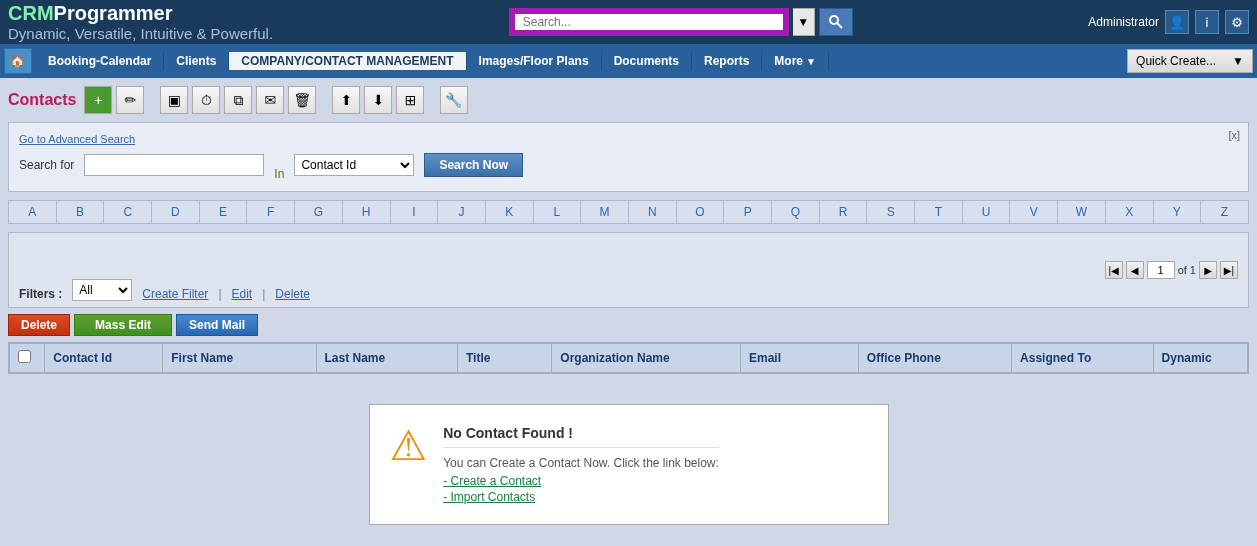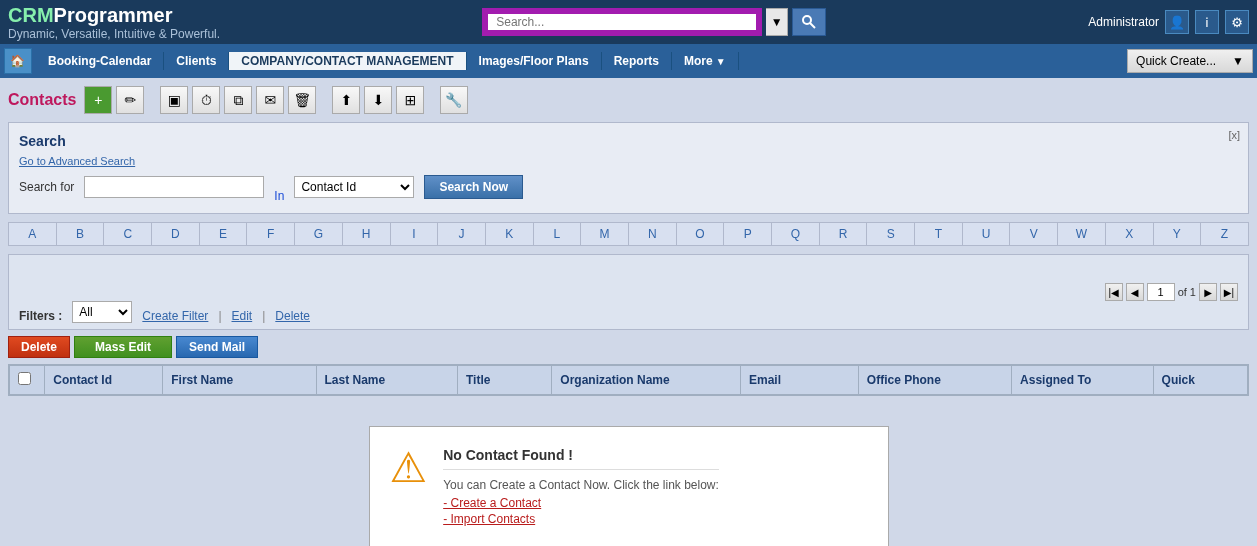--- a/index.html
+++ b/index.html
@@ -13,21 +13,21 @@
       justify-content: space-between;
       padding: 4px 8px;
       height: 44px;
     }
     .logo-area {
       display: flex;
       align-items: center;
     }
     .logo-crm { color: #86efac; font-size: 20px; font-weight: bold; }
     .logo-prog { color: white; font-size: 20px; font-weight: bold; }
-    .logo-sub { color: #aac0d8; font-size: 12px; display: block; }
+    .logo-sub { color: #aac0d8; font-size: 15px; display: block; }
     .search-bar {
       display: flex;
       align-items: center;
       gap: 4px;
     }
     .search-input {
       width: 280px;
       height: 28px;
       padding: 0 8px;
       border: 6px solid #a21caf;
@@ -192,21 +192,21 @@
       gap: 10px;
       margin-top: 4px;
     }
     .search-for-label { color: #333; }
     .search-text-input {
       border: 1px solid #aaa;
       height: 22px;
       width: 180px;
       padding: 0 4px;
     }
-    .in-label { color: #1d4ed8; margin-top: 18px; }
+    .in-label { color: #4d7c0f; margin-top: 18px; }
     .search-select {
       border: 1px solid #aaa;
       height: 22px;
       background: white;
       padding: 0 2px;
       min-width: 120px;
     }
     .search-now-btn {
       background: linear-gradient(to bottom, #6090c8, #3a70a8);
       color: white;
@@ -377,21 +377,21 @@
       margin-bottom: 8px;
       border-bottom: 1px solid #ddd;
       padding-bottom: 6px;
     }
     .no-contact-content p {
       color: #555;
       font-size: 12px;
       margin-bottom: 4px;
     }
     .no-contact-content a {
-      color: #b91c1c;
+      color: #15803d;
       text-decoration: underline;
       cursor: pointer;
       display: block;
       margin-top: 2px;
     }
   </style>
 </head>
 <body>
 
 <div class="top-bar">
@@ -418,20 +418,21 @@
     <div class="top-right-icon">⚙</div>
   </div>
 </div>
 
 <div class="nav-bar">
   <div class="nav-home">🏠</div>
   <div class="nav-item">Booking-Calendar</div>
   <div class="nav-item">Clients</div>
   <div class="nav-item active">COMPANY/CONTACT MANAGEMENT</div>
   <div class="nav-item">Images/Floor Plans</div>
+  <div class="nav-item">Documents</div>
   <div class="nav-item">Reports</div>
   <div class="nav-item nav-more">More <span class="nav-more-arrow">▼</span></div>
   <div class="quick-create-wrap">
     <button class="quick-create-btn">
       <span>Quick Create...</span>
       <span>▼</span>
     </button>
   </div>
 </div>
 
@@ -452,21 +453,20 @@
       <div class="tool-btn" title="Export">⬆</div>
       <div class="tool-btn" title="Import">⬇</div>
       <div class="tool-btn" title="Find Duplicates">⊞</div>
       <div class="tool-separator"></div>
       <div class="tool-btn" title="Tools">🔧</div>
     </div>
   </div>
 
   <div class="search-panel">
     <span class="close-panel">[x]</span>
-    <div class="search-panel-title">Search</div>
     <div class="search-panel-sub">Go to Advanced Search</div>
     <div class="search-row">
       <label class="search-for-label">Search for</label>
       <input class="search-text-input" type="text" style="">
       <label class="in-label">In</label>
       <select class="search-select">
         <option>Contact Id</option>
         <option>First Name</option>
         <option>Last Name</option>
         <option>Email</option>
@@ -540,21 +540,21 @@
             <input type="checkbox" style="">
           </th>
           <th class="col-id">Contact Id</th>
           <th class="col-first">First Name</th>
           <th class="col-last">Last Name</th>
           <th class="col-title">Title</th>
           <th class="col-org">Organization Name</th>
           <th class="col-email">Email</th>
           <th class="col-phone">Office Phone</th>
           <th class="col-assigned">Assigned To</th>
-          <th class="col-action">Quick</th>
+          <th class="col-action">Dynamic</th>
         </tr>
       </thead>
       <tbody id="table-body">
       </tbody>
     </table>
   </div>
 
   <div class="no-contact-box">
     <div class="warning-icon">⚠</div>
     <div class="no-contact-content">

